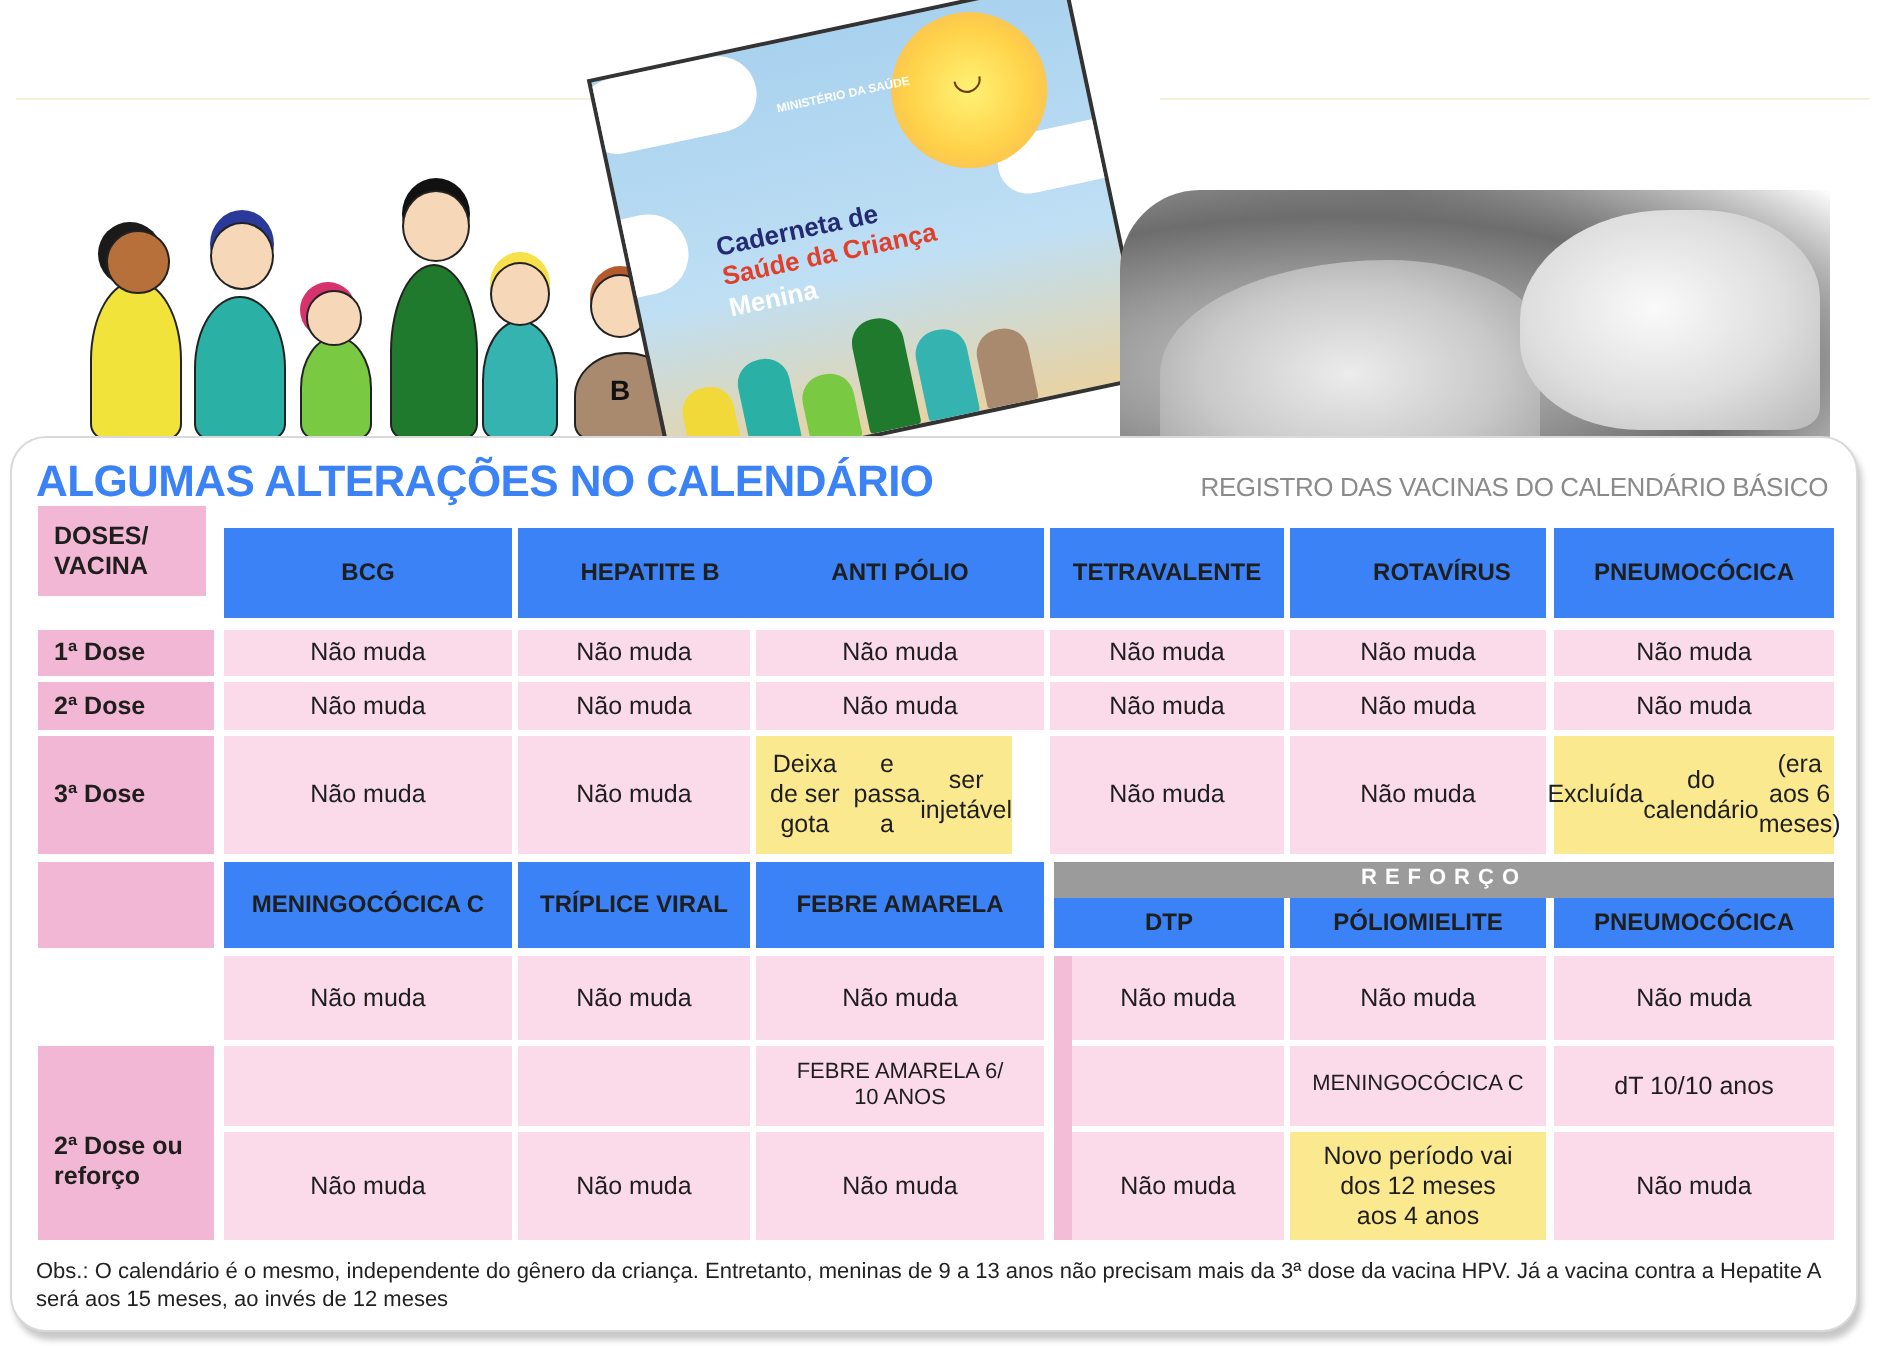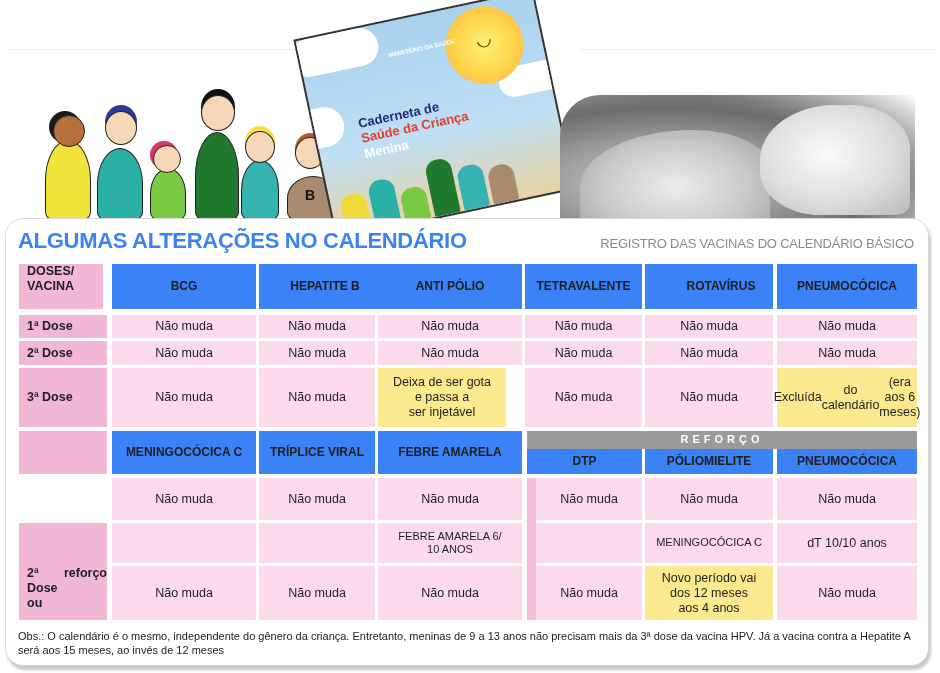--- a/index.html
+++ b/index.html
@@ -106,21 +106,21 @@
 
   <div class="baby-photo"></div>
   <div class="baby-face"></div>
   <div class="baby-hand"></div>
 </div>
 
 <div class="card"></div>
 <div class="title">ALGUMAS ALTERAÇÕES NO CALENDÁRIO</div>
 <div class="subtitle">REGISTRO DAS VACINAS DO CALENDÁRIO BÁSICO</div>
 
-<div class="cell rowhdr" style="left:19px;top:264px;width:84px;height:45px;flex-direction:column;align-items:flex-start;justify-content:flex-start;">
+<div class="cell rowhdr" style="left:19px;top:253px;width:84px;height:45px;flex-direction:column;align-items:flex-start;justify-content:center;">
   <span>DOSES/</span>
   <span>VACINA</span>
 </div>
 <div class="cell hdr" style="left:112px;top:264px;width:144px;height:45px;">BCG</div>
 <div class="cell hdr" style="left:259px;top:264px;width:132px;height:45px;">HEPATITE B</div>
 <div class="cell hdr" style="left:378px;top:264px;width:144px;height:45px;">ANTI PÓLIO</div>
 <div class="cell hdr" style="left:525px;top:264px;width:117px;height:45px;">TETRAVALENTE</div>
 <div class="cell hdr" style="left:645px;top:264px;width:128px;height:45px;padding-left:24px;">ROTAVÍRUS</div>
 <div class="cell hdr" style="left:777px;top:264px;width:140px;height:45px;">PNEUMOCÓCICA</div>
 
@@ -136,21 +136,21 @@
 <div class="cell data" style="left:112px;top:341px;width:144px;height:24px;">Não muda</div>
 <div class="cell data" style="left:259px;top:341px;width:116px;height:24px;">Não muda</div>
 <div class="cell data" style="left:378px;top:341px;width:144px;height:24px;">Não muda</div>
 <div class="cell data" style="left:525px;top:341px;width:117px;height:24px;">Não muda</div>
 <div class="cell data" style="left:645px;top:341px;width:128px;height:24px;">Não muda</div>
 <div class="cell data" style="left:777px;top:341px;width:140px;height:24px;">Não muda</div>
 
 <div class="cell rowhdr" style="left:19px;top:368px;width:88px;height:59px;">3ª Dose</div>
 <div class="cell data" style="left:112px;top:368px;width:144px;height:59px;">Não muda</div>
 <div class="cell data" style="left:259px;top:368px;width:116px;height:59px;">Não muda</div>
-<div class="cell hl" style="left:378px;top:368px;width:128px;height:59px;flex-direction:column;">
+<div class="cell hl" style="left:378px;top:368px;width:128px;height:59px;">
   <span>Deixa de ser gota</span>
   <span>e passa a</span>
   <span>ser injetável</span>
 </div>
 <div class="cell data" style="left:525px;top:368px;width:117px;height:59px;">Não muda</div>
 <div class="cell data" style="left:645px;top:368px;width:128px;height:59px;">Não muda</div>
 <div class="cell hl" style="left:777px;top:368px;width:140px;height:59px;">
   <span>Excluída</span>
   <span>do calendário</span>
   <span>(era aos 6 meses)</span>
@@ -181,21 +181,21 @@
 <div class="cell data" style="left:112px;top:523px;width:144px;height:40px;"></div>
 <div class="cell data" style="left:259px;top:523px;width:116px;height:40px;"></div>
 <div class="cell data small" style="left:378px;top:523px;width:144px;height:40px;flex-direction:column;">
   <span>FEBRE AMARELA 6/</span>
   <span>10 ANOS</span>
 </div>
 <div class="cell data" style="left:536px;top:523px;width:106px;height:40px;"></div>
 <div class="cell data small" style="left:645px;top:523px;width:128px;height:40px;">MENINGOCÓCICA C</div>
 <div class="cell data" style="left:777px;top:523px;width:140px;height:40px;">dT 10/10 anos</div>
 
-<div class="cell rowhdr" style="left:19px;top:566px;width:88px;height:54px;align-items:flex-start;">
+<div class="cell rowhdr" style="left:19px;top:566px;width:88px;height:54px;flex-direction:column;align-items:flex-start;">
   <span>2ª Dose ou</span>
   <span>reforço</span>
 </div>
 <div class="cell data" style="left:112px;top:566px;width:144px;height:54px;">Não muda</div>
 <div class="cell data" style="left:259px;top:566px;width:116px;height:54px;">Não muda</div>
 <div class="cell data" style="left:378px;top:566px;width:144px;height:54px;">Não muda</div>
 <div class="cell data" style="left:536px;top:566px;width:106px;height:54px;">Não muda</div>
 <div class="cell hl" style="left:645px;top:566px;width:128px;height:54px;flex-direction:column;">
   <span>Novo período vai</span>
   <span>dos 12 meses</span>

